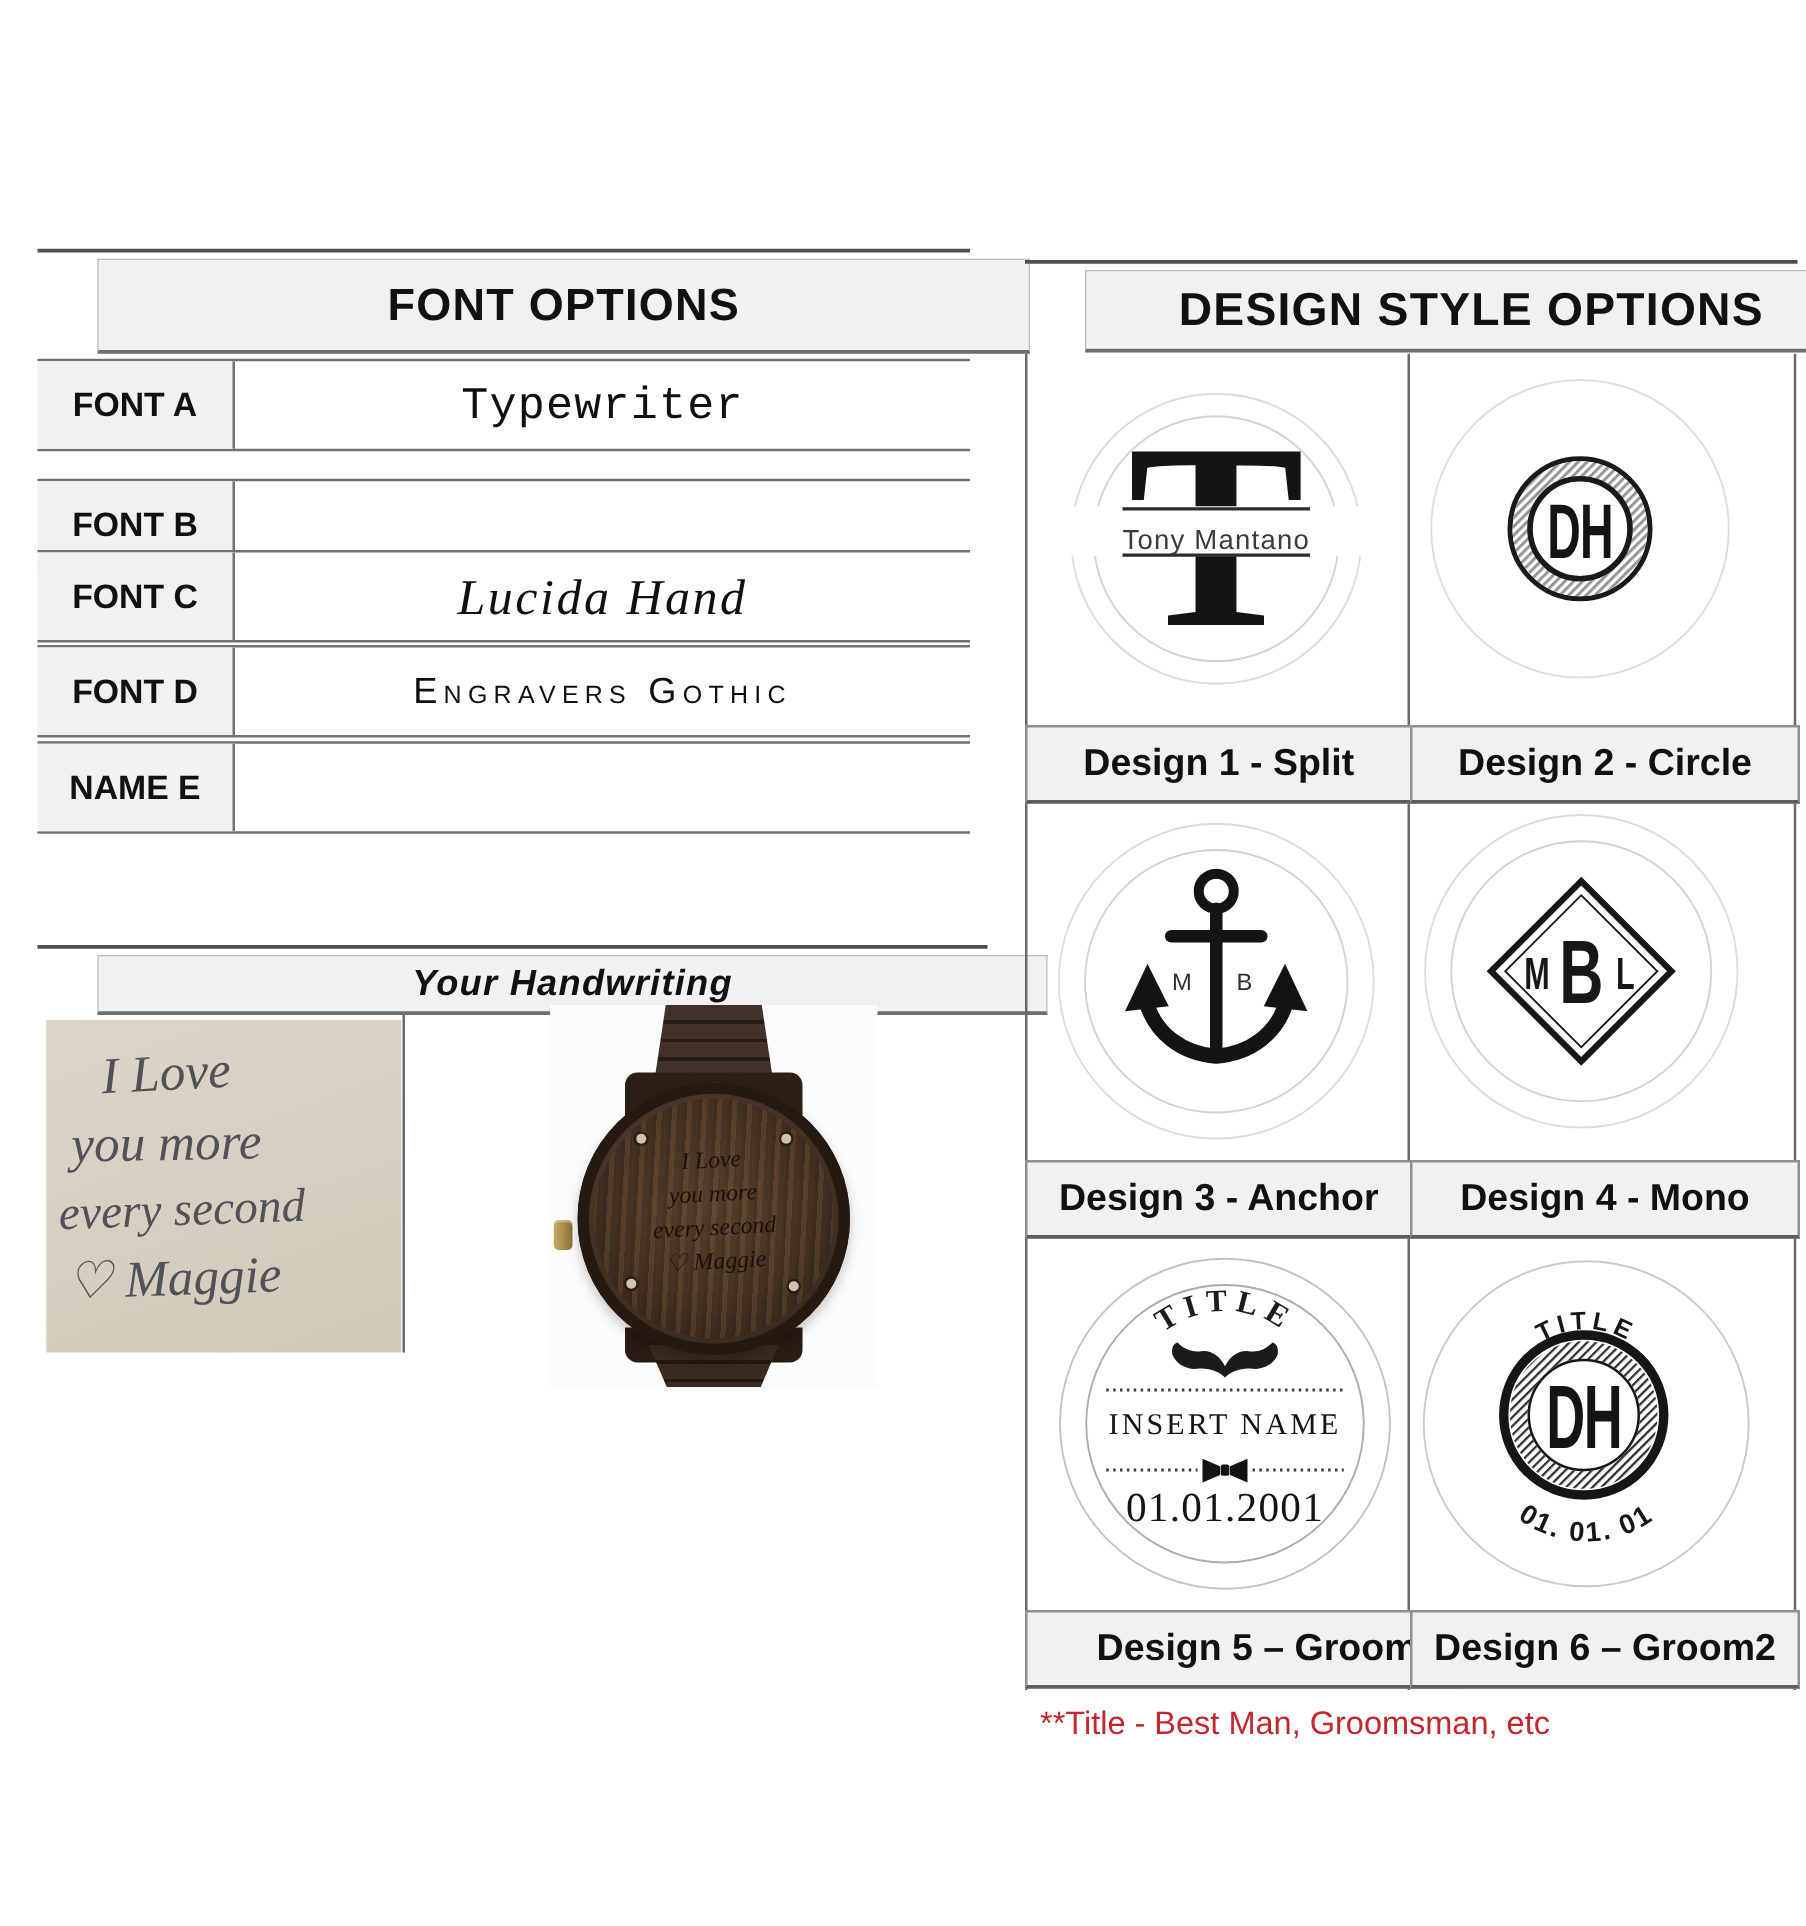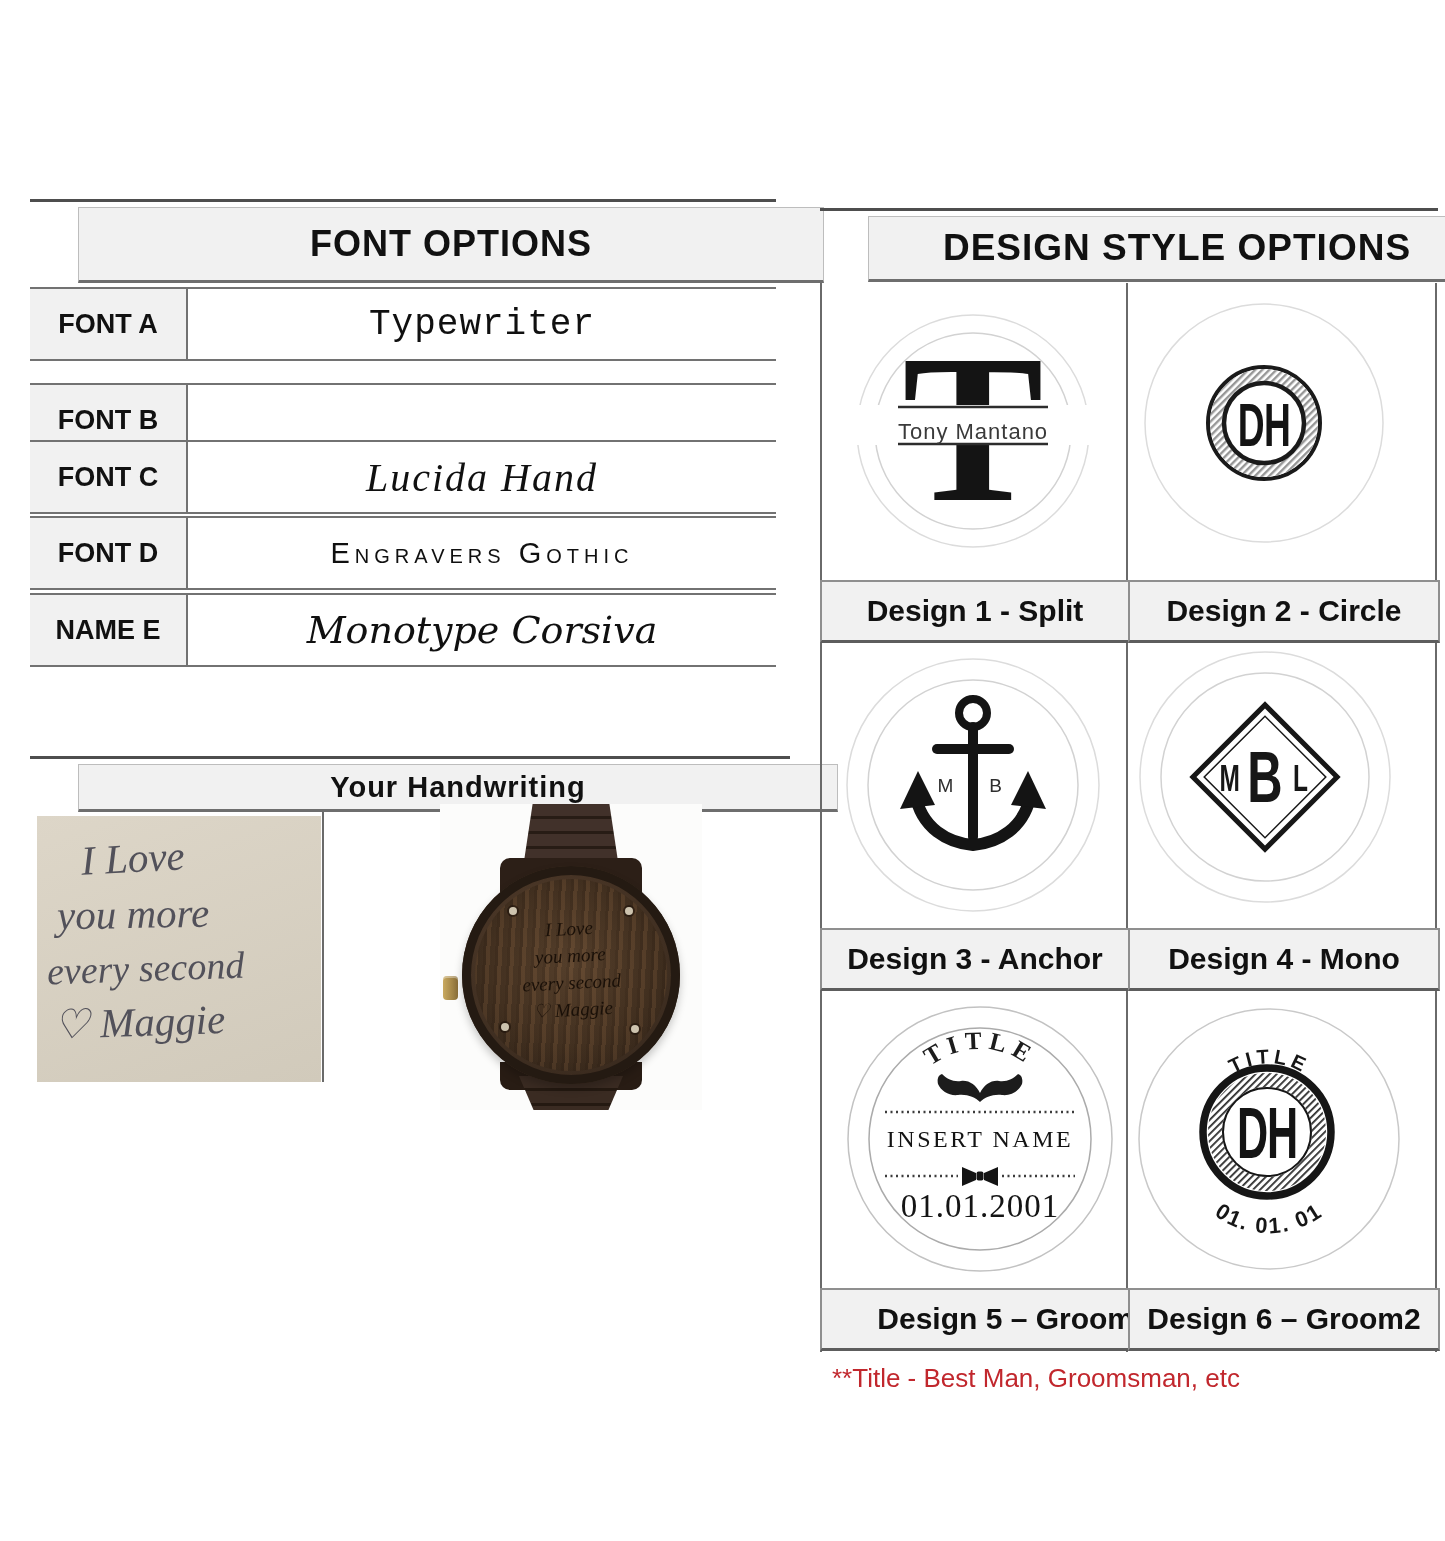--- a/index.html
+++ b/index.html
@@ -79,25 +79,24 @@
   <div class="frow" style="top:440px;">
     <div class="flabel">FONT C</div>
     <div class="fsample f-c">Lucida Hand</div>
   </div>
   <div class="frow" style="top:516px;">
     <div class="flabel">FONT D</div>
     <div class="fsample f-d">Engravers Gothic</div>
   </div>
   <div class="frow" style="top:593px;">
     <div class="flabel">NAME E</div>
-    <div class="fsample f-e">Monotype Corsiva</div>
   </div>
 
   <div class="hline" style="left:30px;top:756px;width:760px;"></div>
-  <div class="hdr" style="left:30px;top:764px;width:758px;height:44px;font-size:29px;">Your Handwriting</div>
+  <div class="hdr" style="left:30px;top:764px;width:758px;height:44px;font-size:29px;font-style:italic;">Your Handwriting</div>
 
   <div class="hw">
     <div class="hw-line" style="left:44px;top:18px;font-size:41px;transform:rotate(-3deg);">I Love</div>
     <div class="hw-line" style="left:20px;top:74px;font-size:41px;transform:rotate(-1deg);">you more</div>
     <div class="hw-line" style="left:10px;top:130px;font-size:38px;transform:rotate(-2deg);">every second</div>
     <div class="hw-line" style="left:16px;top:182px;font-size:41px;transform:rotate(-2deg);">♡ Maggie</div>
   </div>
 
   <div class="vline" style="left:322px;top:812px;height:270px;"></div>
 

